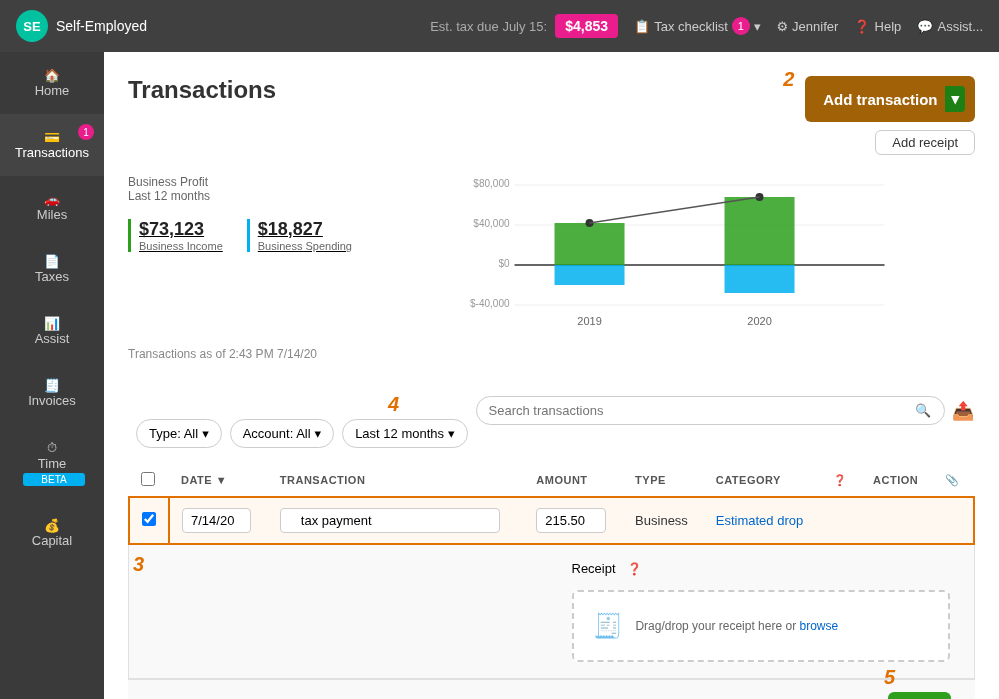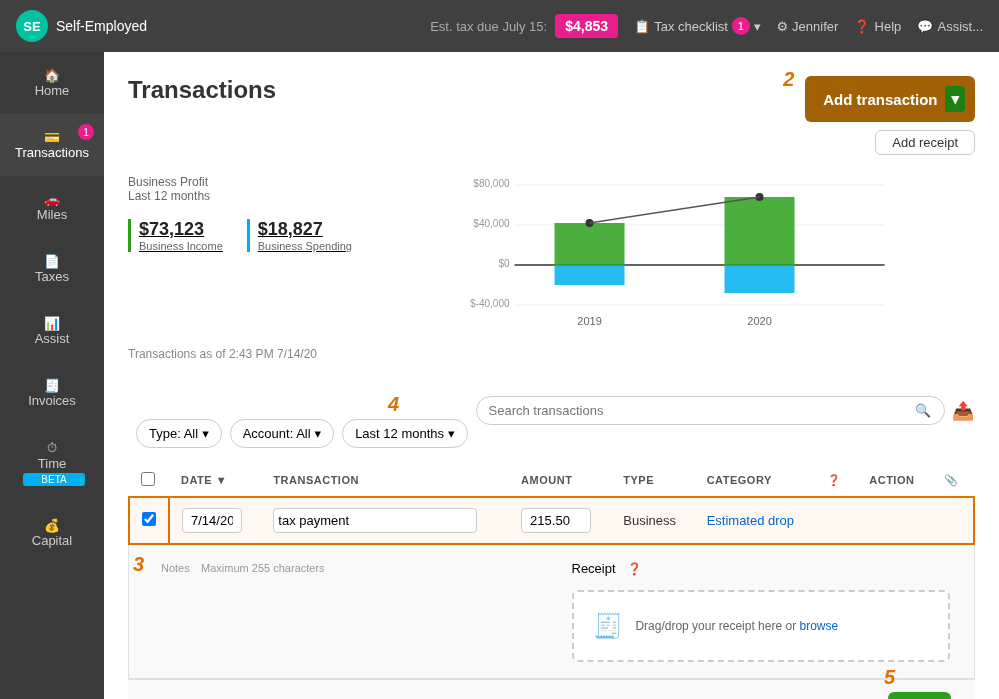--- a/index.html
+++ b/index.html
@@ -451,24 +451,24 @@
           <th>📎</th>
         </tr>
       </thead>
       <tbody>
 
         <tr class="tx-row-selected">
           <td>
             <input type="checkbox" class="checkbox" checked="" style="">
           </td>
           <td style="border-left:2px solid #e07000; border-top:2px solid #e07000; border-bottom:2px solid #e07000;">
-            <input type="text" value="7/14/20" style="border: 1px solid rgb(204, 204, 204); padding: 4px 8px; border-radius: 4px; font-size: 13px; width: 60px;">
+            <input type="text" value="7/14/20" style="border: 1px solid rgb(204, 204, 204); padding: 4px 8px; border-radius: 4px; font-size: 13px; width: 69px;">
           </td>
           <td style="border-top:2px solid #e07000; border-bottom:2px solid #e07000;" colspan="2">
-            <input type="text" value="tax payment" style="border: 1px solid rgb(204, 204, 204); padding: 4px 4px; border-radius: 4px; font-size: 13px; width: 204px;">
+            <input type="text" value="tax payment" style="border: 1px solid rgb(204, 204, 204); padding: 4px 20px; border-radius: 4px; font-size: 13px; width: 220px;">
           </td>
           <td style="border-top:2px solid #e07000; border-bottom:2px solid #e07000;">
             <input type="text" value="215.50" style="border: 1px solid rgb(204, 204, 204); padding: 4px 8px; border-radius: 4px; font-size: 13px; width: 70px;">
           </td>
           <td style="border-top:2px solid #e07000; border-bottom:2px solid #e07000;">Business</td>
           <td style="border-top:2px solid #e07000; border-bottom:2px solid #e07000;">
             <a class="category-link" href="#">Estimated drop</a>
           </td>
           <td style="border-top:2px solid #e07000; border-bottom:2px solid #e07000;"></td>
           <td style="border-top:2px solid #e07000; border-bottom:2px solid #e07000;"></td>
@@ -477,24 +477,20 @@
       </tbody>
     </table>
 
     <div class="expanded-section">
 
       <div style="position:relative;">
         <div style="position:absolute; left:-20px; top:-8px; font-size:20px; font-weight:800; color:#e07000; font-style:italic;">3</div>
       </div>
       <div class="expanded-row">
         <div class="notes-section">
-          <div class="section-label">
-            <span>Notes</span>
-            <span>Maximum 255 characters</span>
-          </div>
         </div>
         <div class="receipt-section">
           <div class="receipt-label">
             <span>Receipt</span>
             <span style="cursor:pointer; color:#999; font-size:12px;">❓</span>
           </div>
           <div class="receipt-dropzone">
             <span class="receipt-icon">🧾</span>
             <div class="receipt-text">
               <span>Drag/drop your receipt here or</span>

